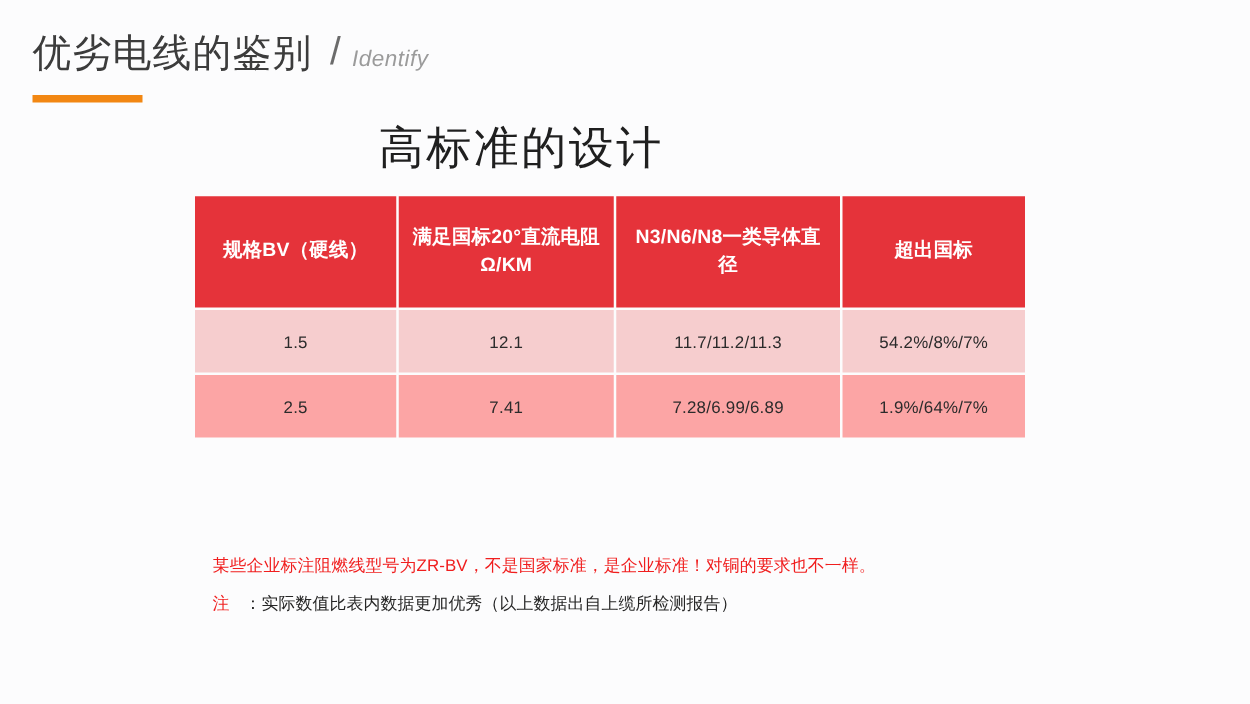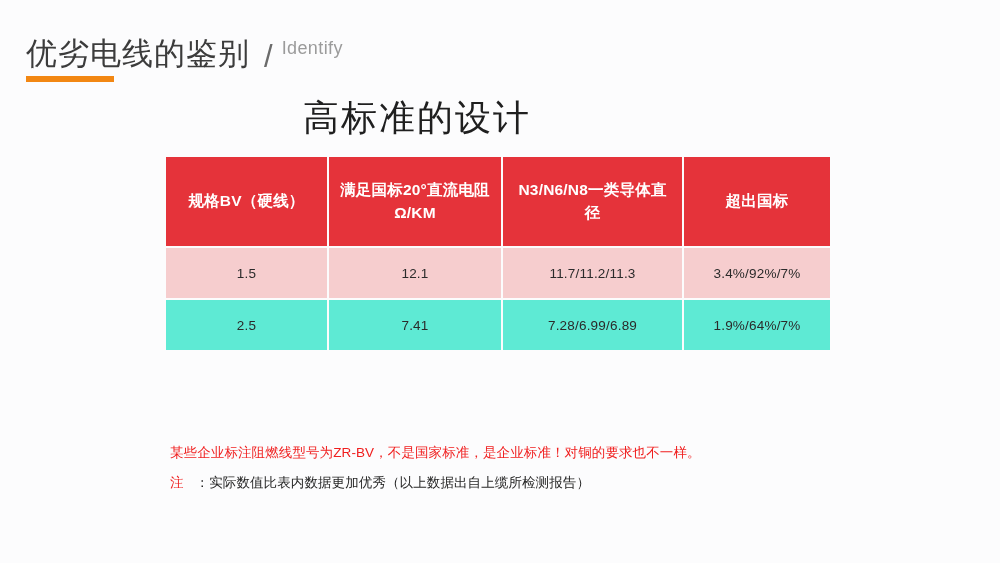--- a/index.html
+++ b/index.html
@@ -12,23 +12,23 @@
     background: #fcfcfd;
     font-family: "Liberation Sans", "DejaVu Sans", sans-serif;
     overflow: hidden;
     position: relative;
   }
 
   
   .slide-header {
     position: absolute;
     left: 26px;
-    top: 38px;
+    top: 22px;
     display: flex;
-    align-items: flex-start;
+    align-items: flex-end;
   }
   .slide-header-cn {
     font-size: 31px;
     font-weight: 400;
     color: #3c3c3c;
     letter-spacing: 1px;
     line-height: 1;
     white-space: nowrap;
   }
   .slide-header-slash {
@@ -38,20 +38,21 @@
     margin: 0 9px 0 14px;
     transform: translateY(1px);
     display: inline-block;
   }
   .slide-header-en {
     font-size: 18px;
     color: #9b9b9b;
     font-weight: 400;
     letter-spacing: 0.4px;
     white-space: nowrap;
+    font-style: italic;
   }
   .header-accent-bar {
     position: absolute;
     left: 26px;
     top: 76px;
     width: 88px;
     height: 6px;
     background: #f28713;
   }
 
@@ -65,21 +66,21 @@
     font-size: 36px;
     font-weight: 500;
     color: #1f1f1f;
     letter-spacing: 2px;
     line-height: 1.2;
   }
 
   
   .data-table {
     position: absolute;
-    left: 164px;
+    left: 154px;
     top: 155px;
     width: 658px;
     border-collapse: separate;
     border-spacing: 2px;
     table-layout: fixed;
   }
   .data-table col.c0 { width: 161px; }
   .data-table col.c1 { width: 172px; }
   .data-table col.c2 { width: 179px; }
   .data-table col.c3 { width: 146px; }
@@ -100,21 +101,21 @@
   .data-table tbody td {
     height: 46px;
     text-align: center;
     vertical-align: middle;
     font-size: 13.5px;
     color: #2b2b2b;
     padding: 2px 4px;
     letter-spacing: 0.2px;
   }
   .data-table tbody tr.row-dark td { background: #f6cdce; }
-  .data-table tbody tr.row-light td { background: #5eead4; }
+  .data-table tbody tr.row-light td { background: #fca5a5; }
 
   
   .footnotes {
     position: absolute;
     left: 170px;
     top: 438px;
     width: 700px;
   }
   .footnote-line {
     font-size: 13.5px;
@@ -150,21 +151,21 @@
       <th>满足国标20°直流电阻Ω/KM</th>
       <th>N3/N6/N8一类导体直径</th>
       <th>超出国标</th>
     </tr>
   </thead>
   <tbody>
     <tr class="row-dark">
       <td>1.5</td>
       <td>12.1</td>
       <td>11.7/11.2/11.3</td>
-      <td>3.4%/92%/7%</td>
+      <td>54.2%/8%/7%</td>
     </tr>
     <tr class="row-light">
       <td>2.5</td>
       <td>7.41</td>
       <td>7.28/6.99/6.89</td>
       <td>1.9%/64%/7%</td>
     </tr>
   </tbody>
 </table>
 

